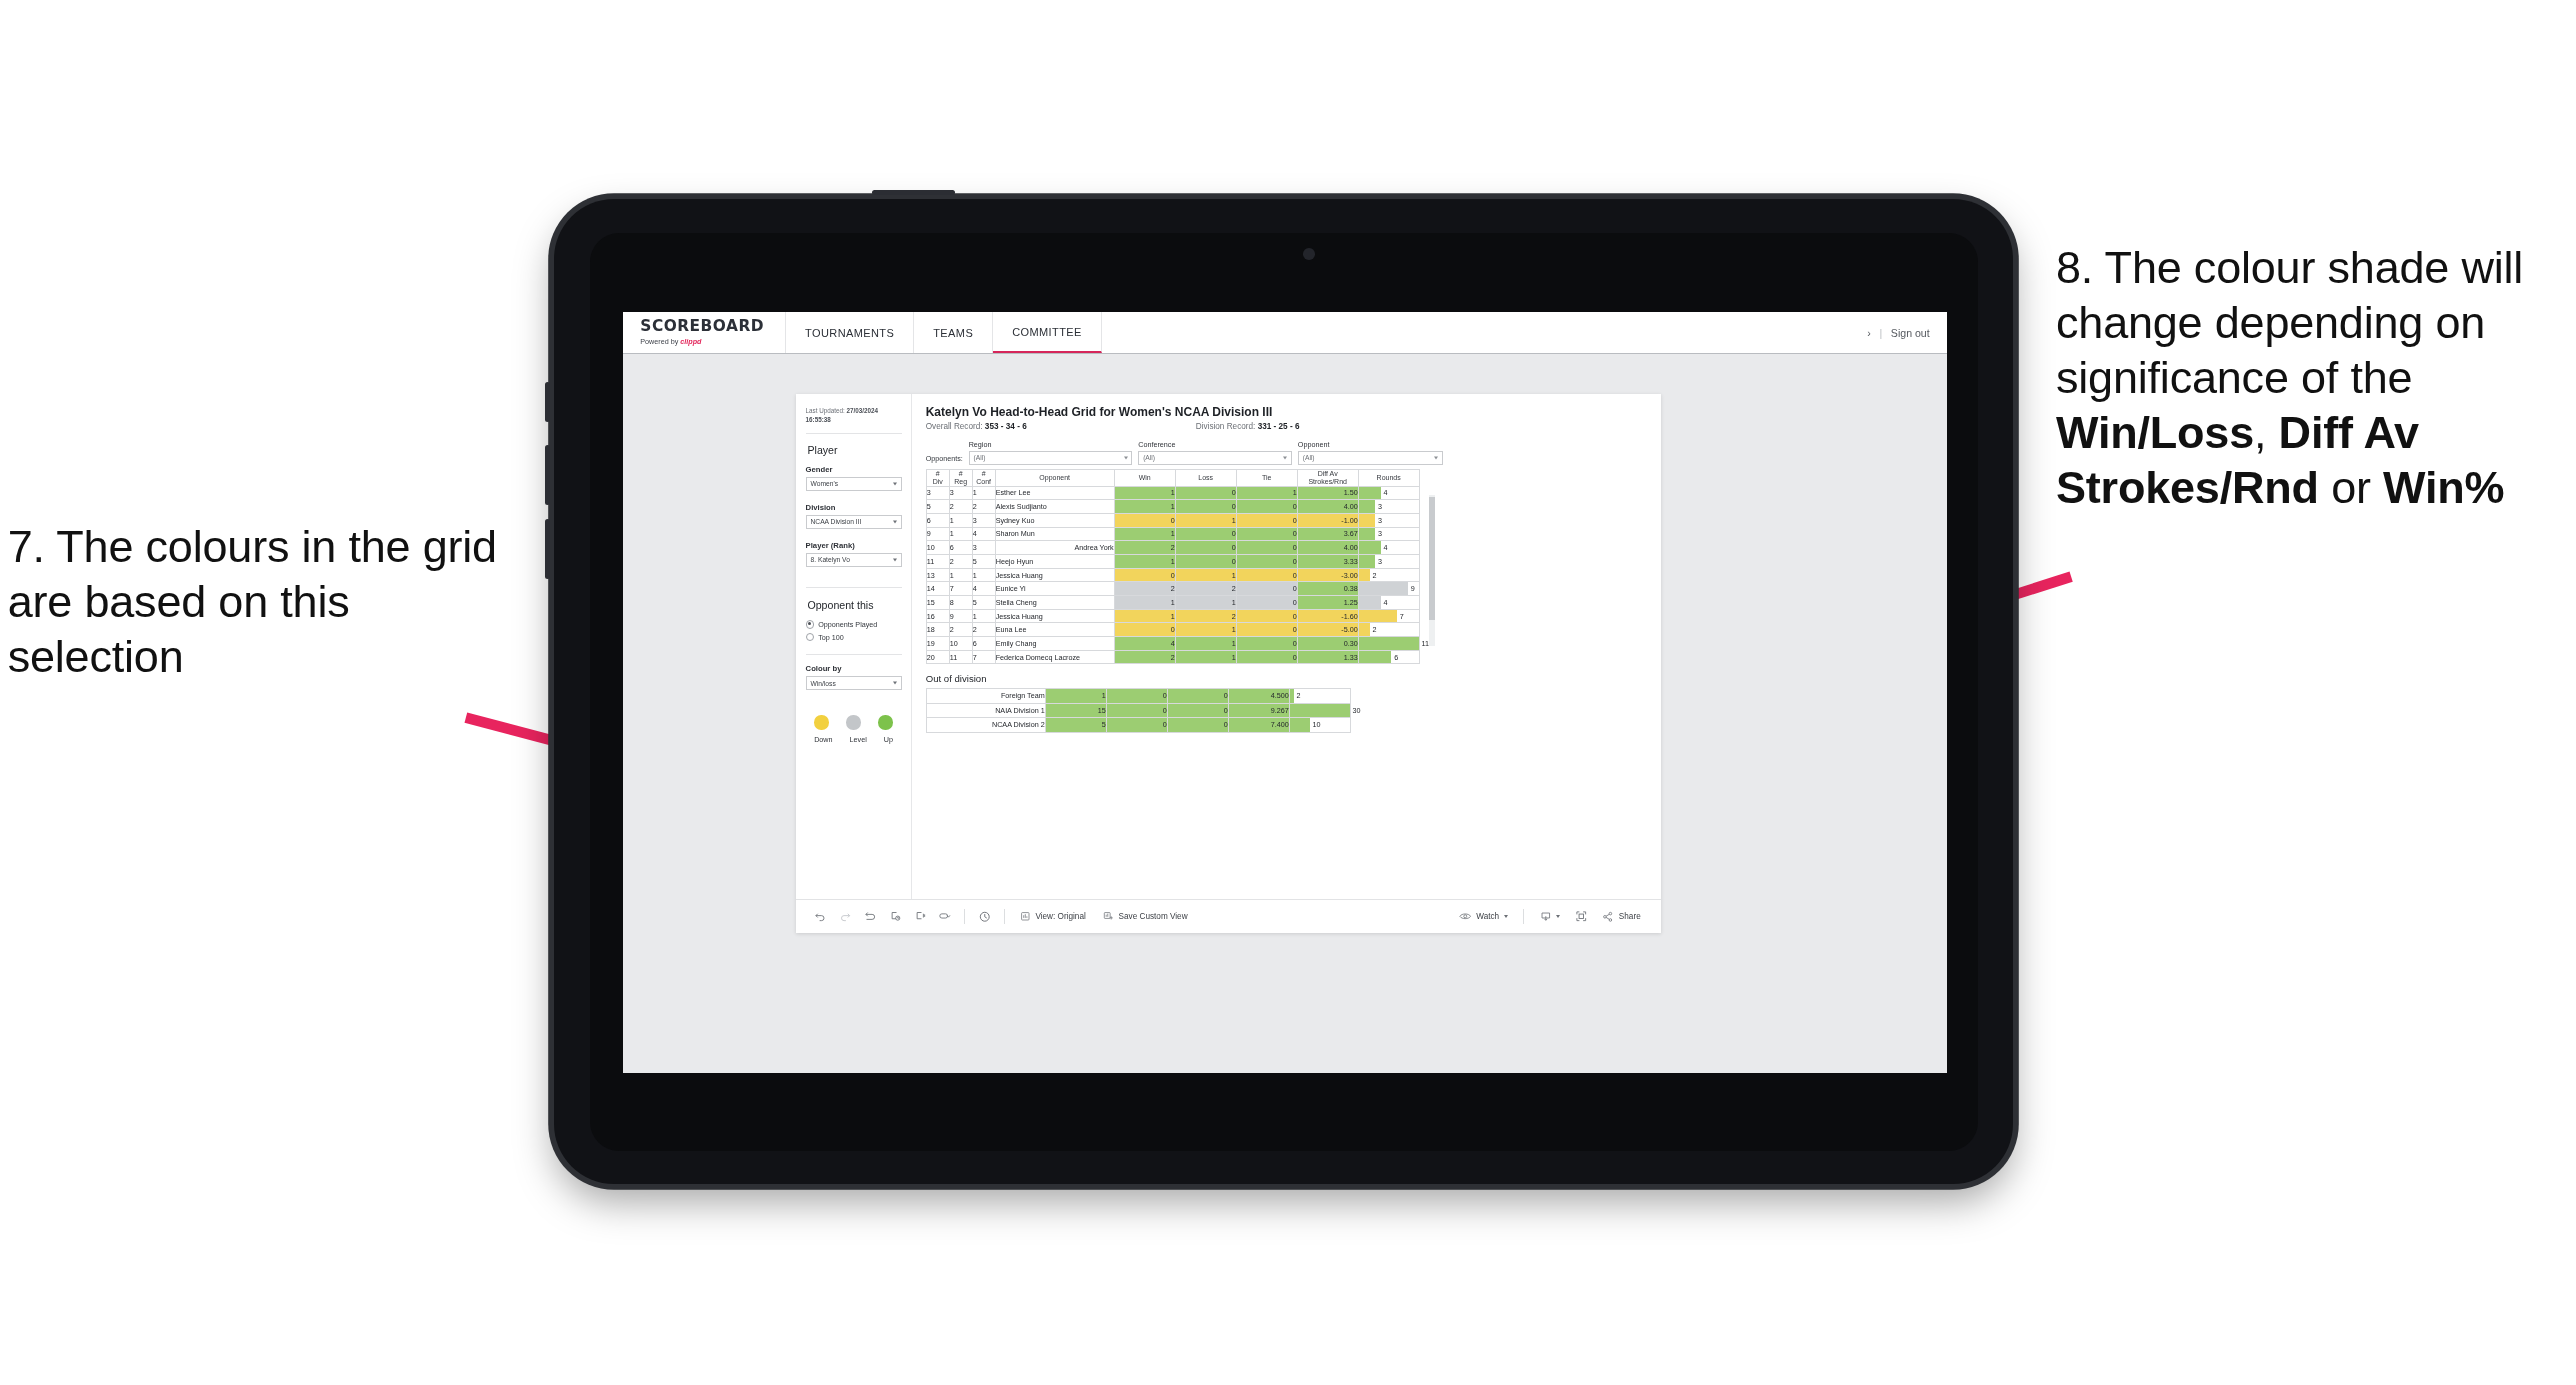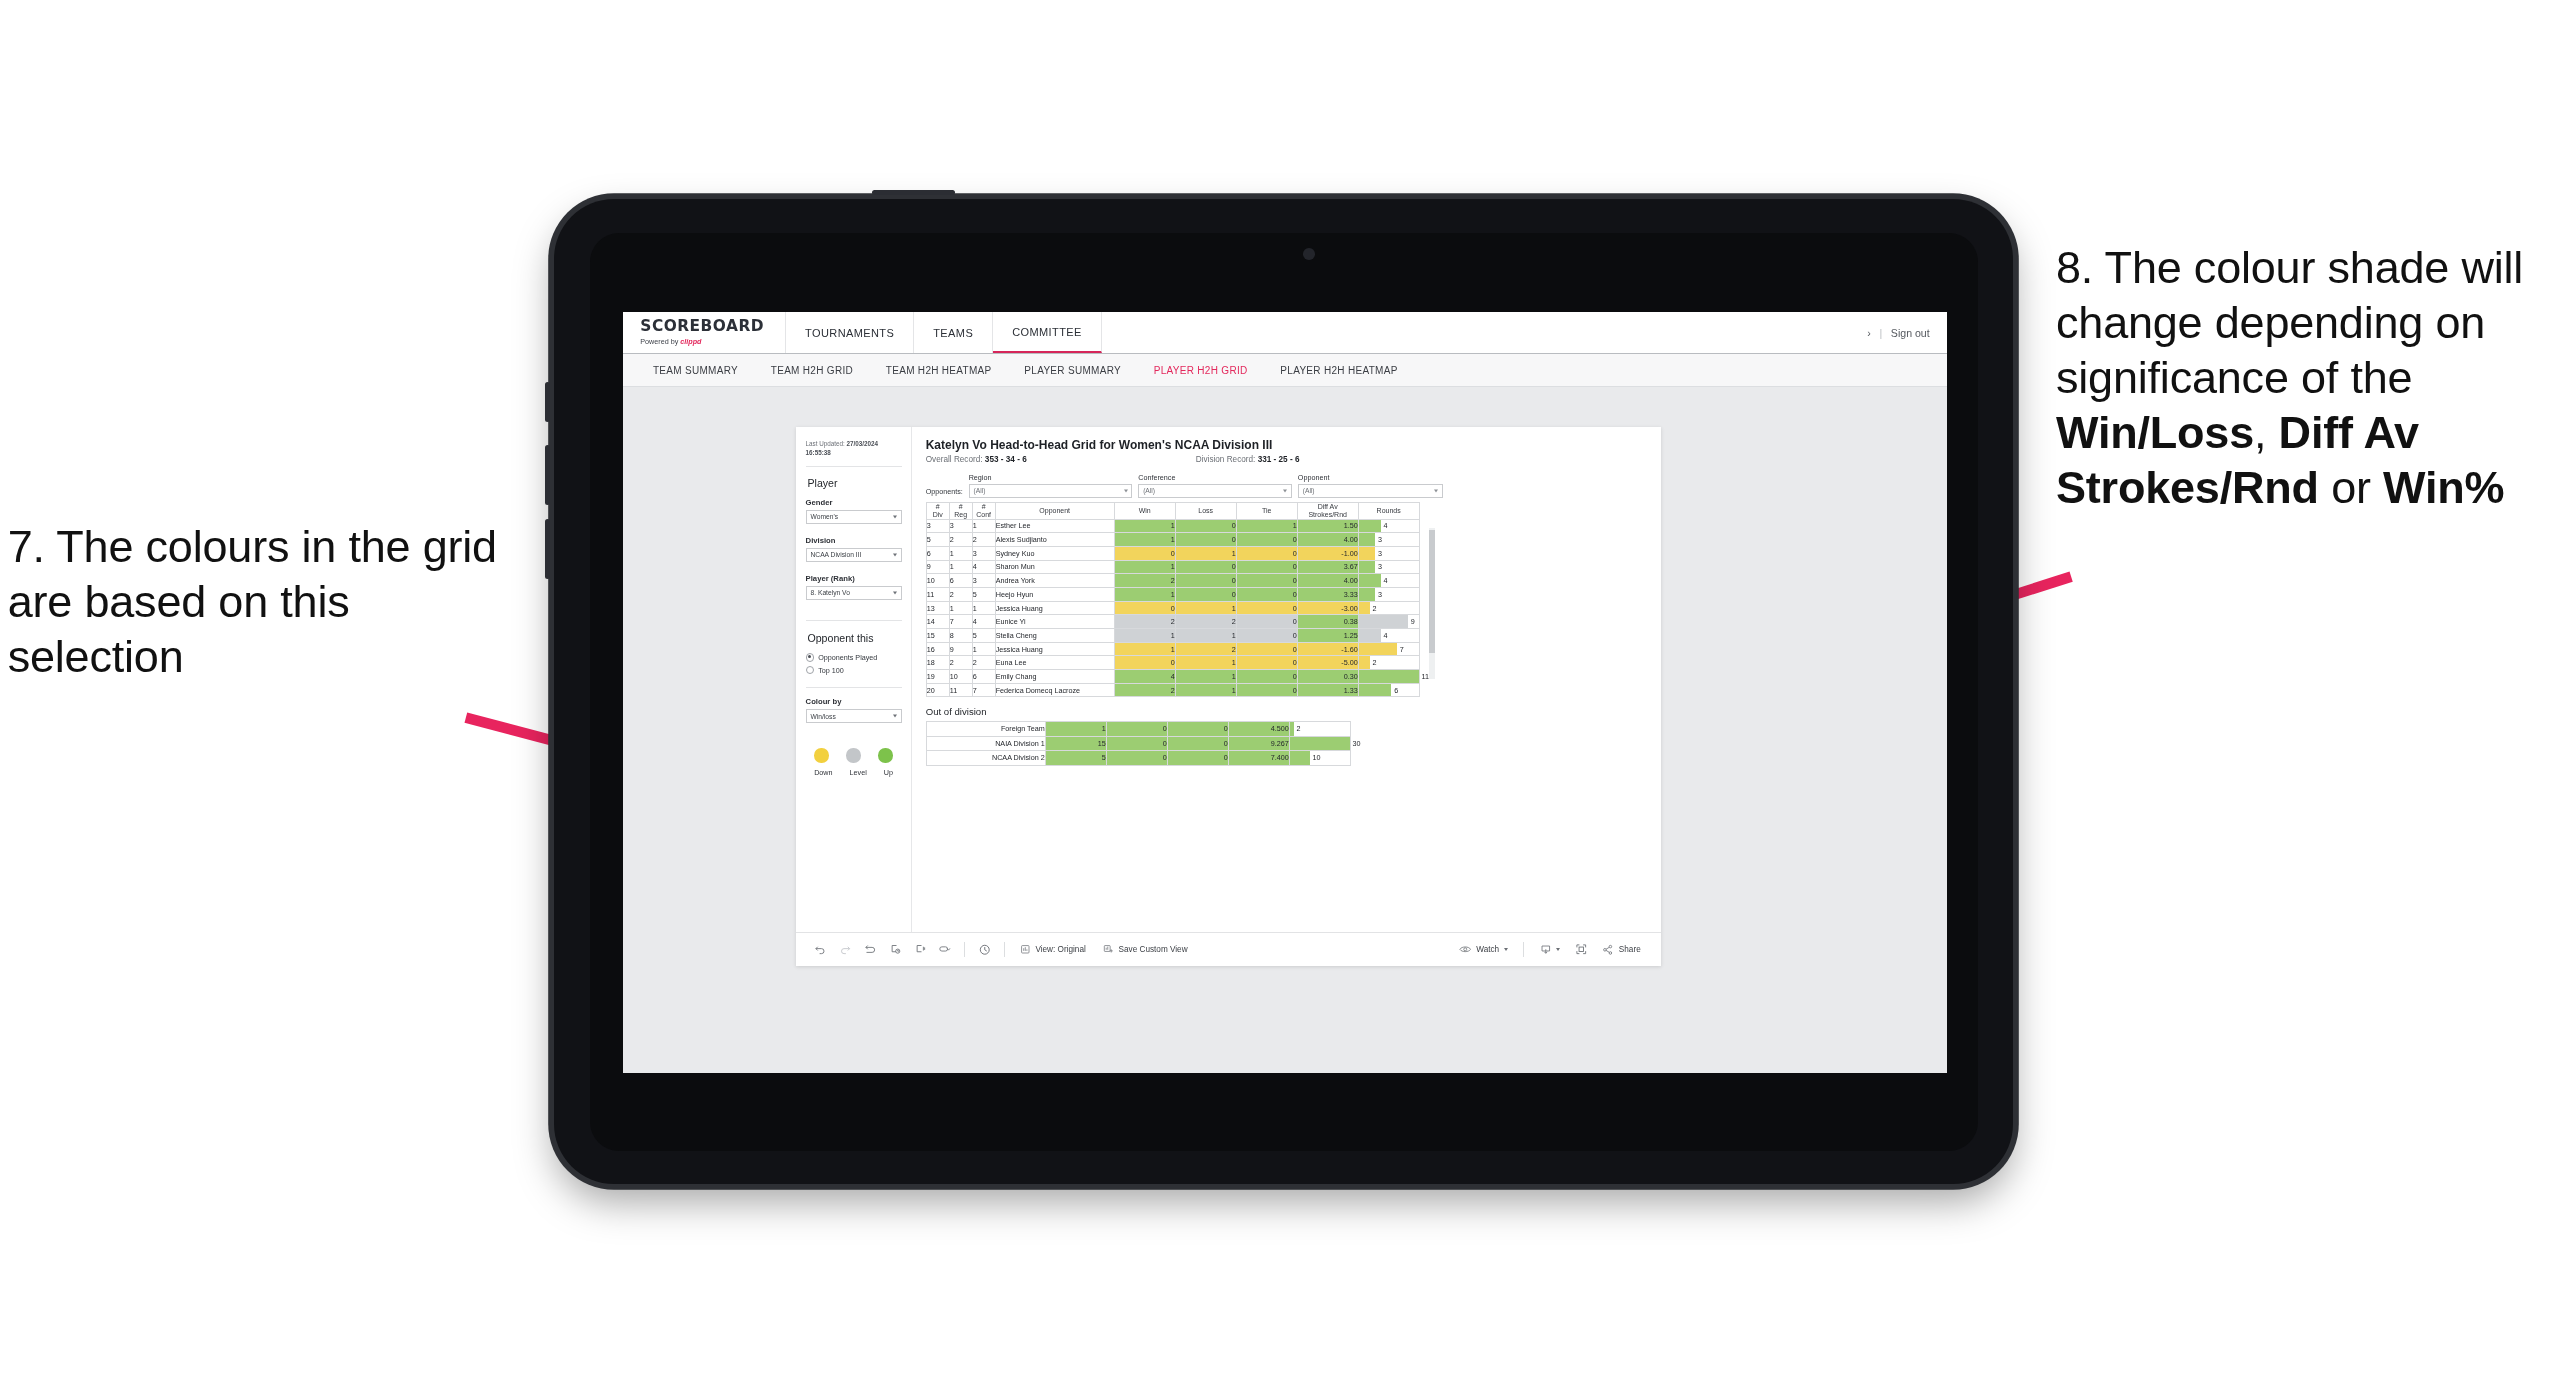--- a/index.html
+++ b/index.html
@@ -156,28 +156,20 @@
               <span>COMMITTEE</span>
             </div>
         </div>
         <div class="topright">
           <span>›</span>
           <span class="sep">|</span>
           <span>Sign out</span>
         </div>
       </div>
 
-      <div id="subbar">
-        <div class="subtab">TEAM SUMMARY</div>
-        <div class="subtab">TEAM H2H GRID</div>
-        <div class="subtab">TEAM H2H HEATMAP</div>
-        <div class="subtab">PLAYER SUMMARY</div>
-        <div class="subtab active">PLAYER H2H GRID</div>
-        <div class="subtab">PLAYER H2H HEATMAP</div>
-      </div>
 
       <div id="canvas">
         <div id="card">
           <div id="cardbody">
 
             <div id="side">
               <div class="upd">
                 <span class="lbl">Last Updated:</span>
                 <span>27/03/2024 16:55:38</span>
               </div>
@@ -351,21 +343,21 @@
                         <td class="c-diff pad-r" style="background: rgb(156, 205, 114);">3.67</td>
                         <td class="c-rnd bar-cell">
                           <div class="bar" style="width: 27.2727%; background: rgb(156, 205, 114);"></div>
                           <div class="bar-val" style="left: 27.2727%;">3</div>
                         </td>
                       </tr>
                       <tr>
                         <td class="c-div pad-l" style="text-align: left;">10</td>
                         <td class="c-reg pad-l" style="text-align: left;">6</td>
                         <td class="c-conf pad-l" style="text-align: left;">3</td>
-                        <td class="c-opp pad-l" style="text-align: left;">Andrea York</td>
+                        <td class="c-opp pad-l" style="text-align: right;">Andrea York</td>
                         <td class="c-num pad-r" style="background: rgb(156, 205, 114);">2</td>
                         <td class="c-num pad-r" style="background: rgb(156, 205, 114);">0</td>
                         <td class="c-num pad-r" style="background: rgb(156, 205, 114);">0</td>
                         <td class="c-diff pad-r" style="background: rgb(156, 205, 114);">4.00</td>
                         <td class="c-rnd bar-cell">
                           <div class="bar" style="width: 36.3636%; background: rgb(156, 205, 114);"></div>
                           <div class="bar-val" style="left: 36.3636%;">4</div>
                         </td>
                       </tr>
                       <tr>

